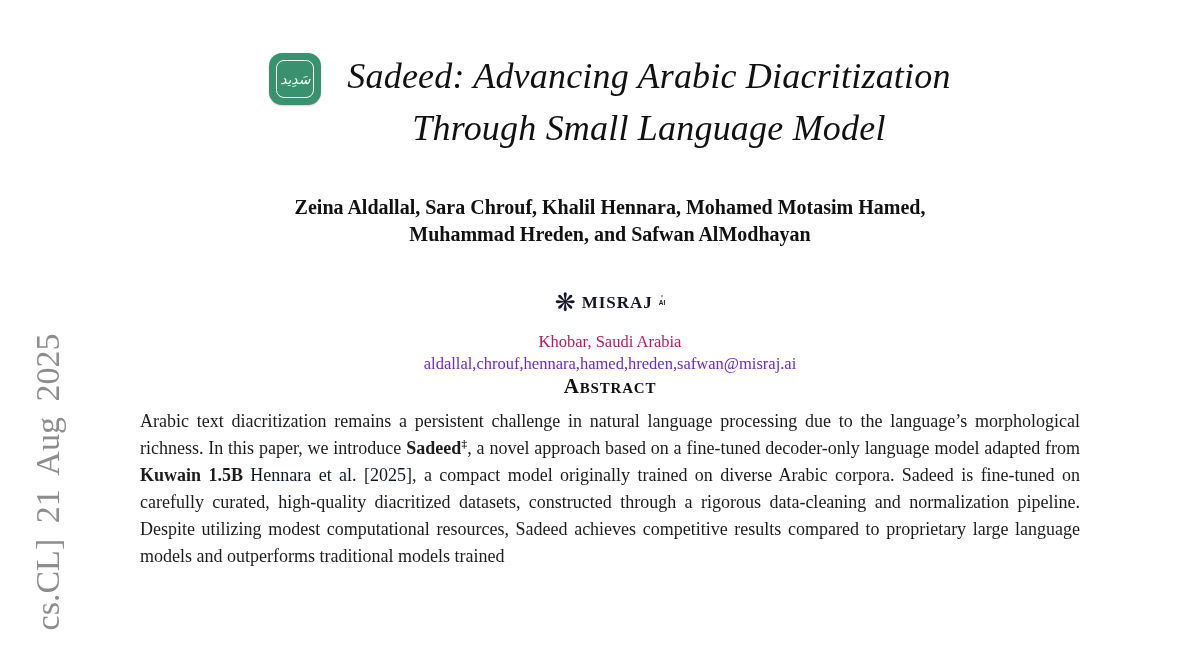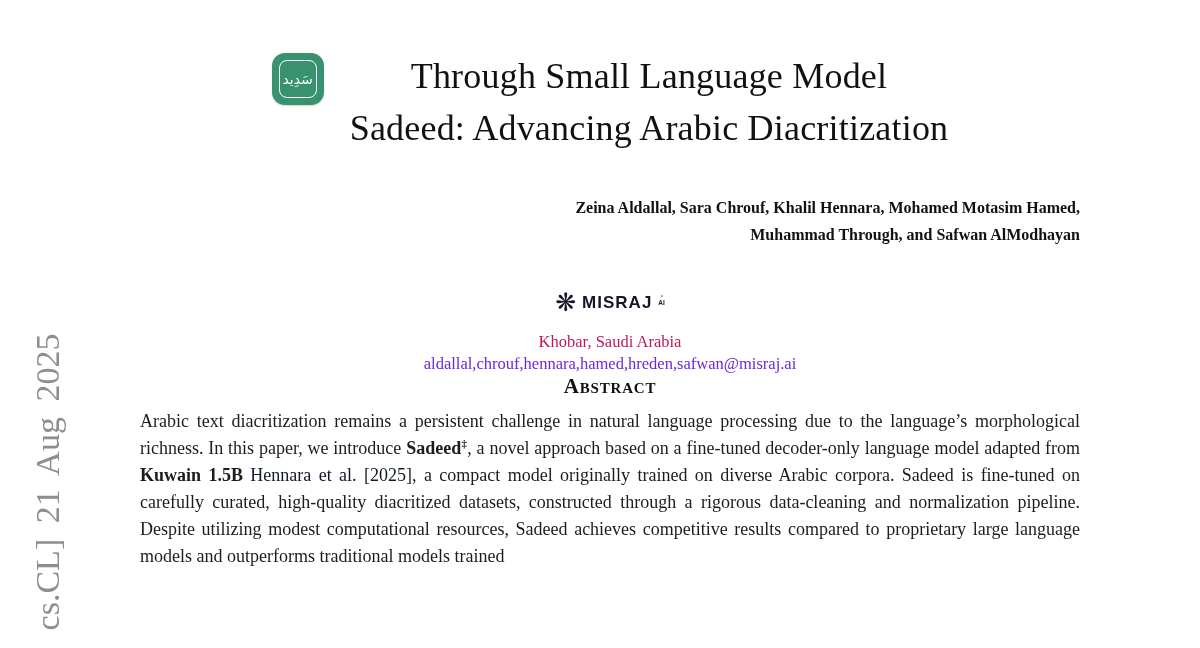--- a/index.html
+++ b/index.html
@@ -33,20 +33,21 @@
     width: 940px;
   }
 
   
   .title-row {
     margin-top: 50px;
     display: flex;
     justify-content: center;
     align-items: flex-start;
     gap: 26px;
+    font-style: italic;
   }
   .app-icon {
     width: 52px; height: 52px;
     border-radius: 13px;
     background: #38926f;
     flex: 0 0 auto;
     display: flex; align-items: center; justify-content: center;
     margin-top: 3px;
     box-shadow: 0 1px 2px rgba(0,0,0,0.18);
   }
@@ -67,44 +68,44 @@
     line-height: 52px;
     text-align: center;
     letter-spacing: 0.2px;
     color: #111;
   }
   h1.paper-title .tline { display: block; }
 
   
   .authors {
     margin-top: 40px;
-    text-align: right;
-    font-weight: bold;
-    font-size: 16px;
+    text-align: center;
+    font-weight: bold;
+    font-size: 20px;
     line-height: 27px;
     color: #111;
   }
   .authors .aline { display: block; }
 
   
   .org-logo {
     margin-top: 42px;
     display: flex;
     justify-content: center;
     align-items: center;
     gap: 6px;
     color: #16162b;
   }
   .org-logo .pinwheel-glyph {
     font-family: "DejaVu Sans", sans-serif;
     font-size: 25px;
     line-height: 25px;
   }
   .org-logo .org-name {
-    font-family: Liberation Sans, sans-serif;
+    font-family: Liberation Serif, serif;
     font-weight: bold;
     font-size: 17px;
     letter-spacing: 1px;
   }
   .org-logo .org-suffix {
     display: inline-flex;
     flex-direction: column;
     align-items: center;
     font-family: "Liberation Sans", sans-serif;
     font-weight: bold;
@@ -165,28 +166,28 @@
 
   <div class="watermark">cs.CL] 21 Aug 2025</div>
 
   <div class="content">
 
     <div class="title-row">
       <div class="app-icon">
         <div class="app-icon-inner">سَدِيد</div>
       </div>
       <h1 class="paper-title">
+        <span class="tline">Sadeed: Advancing Arabic Diacritization</span>
         <span class="tline">Through Small Language Model</span>
-        <span class="tline">Sadeed: Advancing Arabic Diacritization</span>
       </h1>
     </div>
 
     <div class="authors">
       <span class="aline">Zeina Aldallal, Sara Chrouf, Khalil Hennara, Mohamed Motasim Hamed,</span>
-      <span class="aline">Muhammad Through, and Safwan AlModhayan</span>
+      <span class="aline">Muhammad Hreden, and Safwan AlModhayan</span>
     </div>
 
     <div class="org-logo">
       <span class="pinwheel-glyph">❋</span>
       <span class="org-name">MISRAJ</span>
       <span class="org-suffix">
         <span class="reg-mark">°</span>
         <span>AI</span>
       </span>
     </div>

